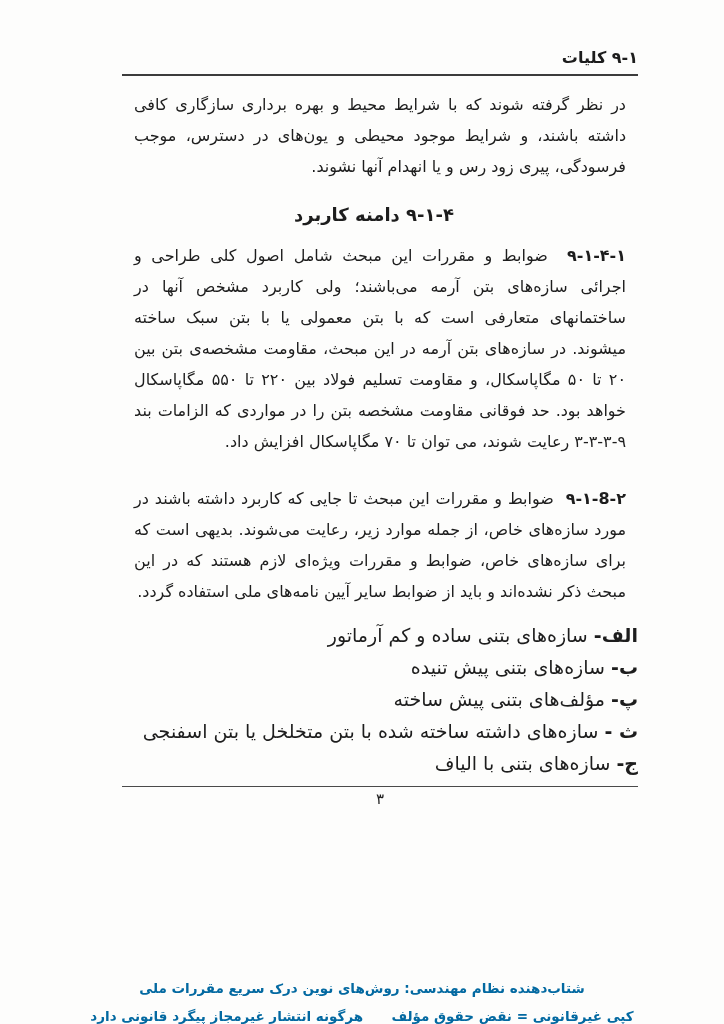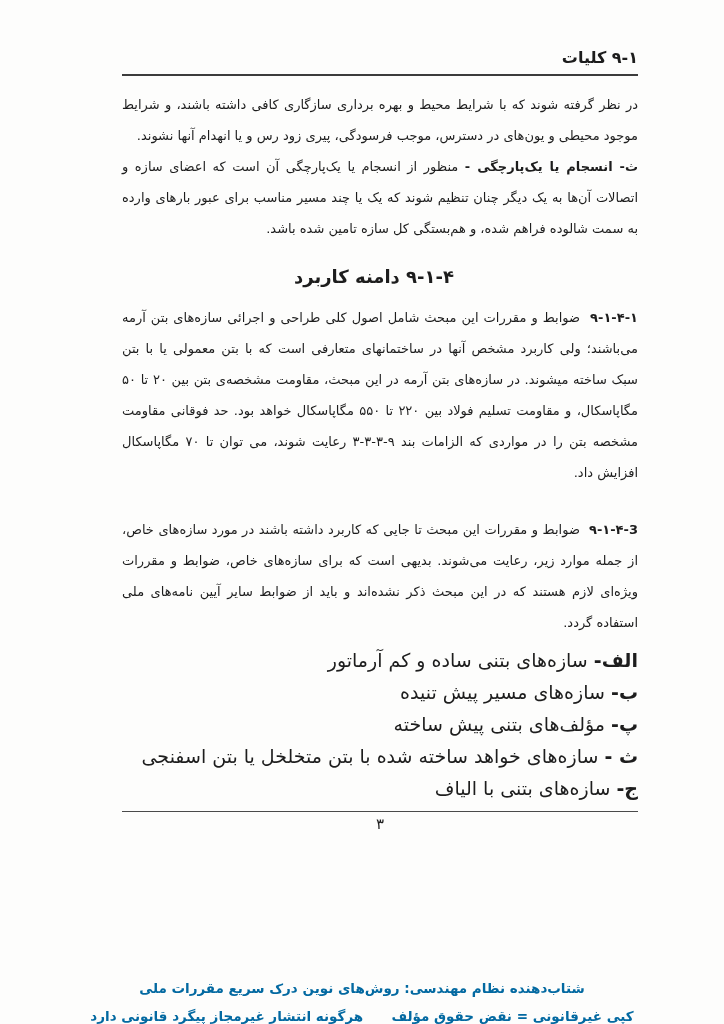--- a/index.html
+++ b/index.html
@@ -30,22 +30,22 @@
     font-size: 16px;
     font-weight: bold;
     text-align: right;
   }
   .head-rule {
     border-bottom: 2px solid #3c3c3c;
     margin-top: 7px;
     height: 0;
   }
   .para {
-    margin: 0;
-    font-size: 13px;
+    margin: 12px;
+    font-size: 16px;
     line-height: 31px;
     text-align: justify;
   }
   .para.first {
     margin-top: 13px;
   }
   .b {
     font-weight: bold;
   }
   .subsection-heading {
@@ -99,33 +99,32 @@
 <div class="page">
   <div class="content">
 
     <div class="running-head">
       <span>۹-۱ کلیات</span>
     </div>
     <div class="head-rule"></div>
 
     <p class="para first">در نظر گرفته شوند که با شرایط محیط و بهره برداری سازگاری کافی داشته باشند، و شرایط موجود محیطی و یون‌های در دسترس، موجب فرسودگی، پیری زود رس و یا انهدام آنها نشوند.</p>
 
-    <p class="para"><span class="b">ث- انسجام یا یک‌پارچگی -</span> <span>منظور از انسجام یا یک‌پارچگی آن است که اعضای سازه و اتصالات آن‌ها به یک دیگر چنان تنظیم شوند که یک یا چند مسیر مناسب برای عبور بارهای وارده به سمت شالوده فراهم شده، و هم‌بستگی کل سازه تامین شده باشد.</span></p>
 
     <h2 class="subsection-heading">۹-۱-۴ دامنه کاربرد</h2>
 
     <p class="para clause"><span class="b">۹-۱-۴-۱</span>&nbsp; <span>ضوابط و مقررات این مبحث شامل اصول کلی طراحی و اجرائی سازه‌های بتن آرمه می‌باشند؛ ولی کاربرد مشخص آنها در ساختمانهای متعارفی است که با بتن معمولی یا با بتن سبک ساخته میشوند. در سازه‌های بتن آرمه در این مبحث، مقاومت مشخصه‌ی بتن بین ۲۰ تا ۵۰ مگاپاسکال، و مقاومت تسلیم فولاد بین ۲۲۰ تا ۵۵۰ مگاپاسکال خواهد بود. حد فوقانی مقاومت مشخصه بتن را در مواردی که الزامات بند ۹-۳-۳-۳ رعایت شوند، می توان تا ۷۰ مگاپاسکال افزایش داد.</span></p>
 
-    <p class="para clause second"><span class="b">۹-۱-۴-3</span>&nbsp; <span>ضوابط و مقررات این مبحث تا جایی که کاربرد داشته باشند در مورد سازه‌های خاص، از جمله موارد زیر، رعایت می‌شوند. بدیهی است که برای سازه‌های خاص، ضوابط و مقررات ویژه‌ای لازم هستند که در این مبحث ذکر نشده‌اند و باید از ضوابط سایر آیین نامه‌های ملی استفاده گردد.</span></p>
+    <p class="para clause second"><span class="b">۹-۱-8-۲</span>&nbsp; <span>ضوابط و مقررات این مبحث تا جایی که کاربرد داشته باشند در مورد سازه‌های خاص، از جمله موارد زیر، رعایت می‌شوند. بدیهی است که برای سازه‌های خاص، ضوابط و مقررات ویژه‌ای لازم هستند که در این مبحث ذکر نشده‌اند و باید از ضوابط سایر آیین نامه‌های ملی استفاده گردد.</span></p>
 
     <div class="list">
       <p class="list-item"><span class="b">الف-</span> <span>سازه‌های بتنی ساده و کم آرماتور</span></p>
-      <p class="list-item"><span class="b">ب-</span> <span>سازه‌های مسیر پیش تنیده</span></p>
+      <p class="list-item"><span class="b">ب-</span> <span>سازه‌های بتنی پیش تنیده</span></p>
       <p class="list-item"><span class="b">پ-</span> <span>مؤلف‌های بتنی پیش ساخته</span></p>
-      <p class="list-item"><span class="b">ث -</span> <span>سازه‌های خواهد ساخته شده با بتن متخلخل یا بتن اسفنجی</span></p>
+      <p class="list-item"><span class="b">ث -</span> <span>سازه‌های داشته ساخته شده با بتن متخلخل یا بتن اسفنجی</span></p>
       <p class="list-item"><span class="b">ج-</span> <span>سازه‌های بتنی با الیاف</span></p>
     </div>
 
     <div class="foot-rule"></div>
     <div class="page-number">۳</div>
 
   </div>
 
   <div class="watermark" style="color: #0369a1; margin-top: 46px;">
     <div>شتاب‌دهنده نظام مهندسی: روش‌های نوین درک سریع مقررات ملی</div>

